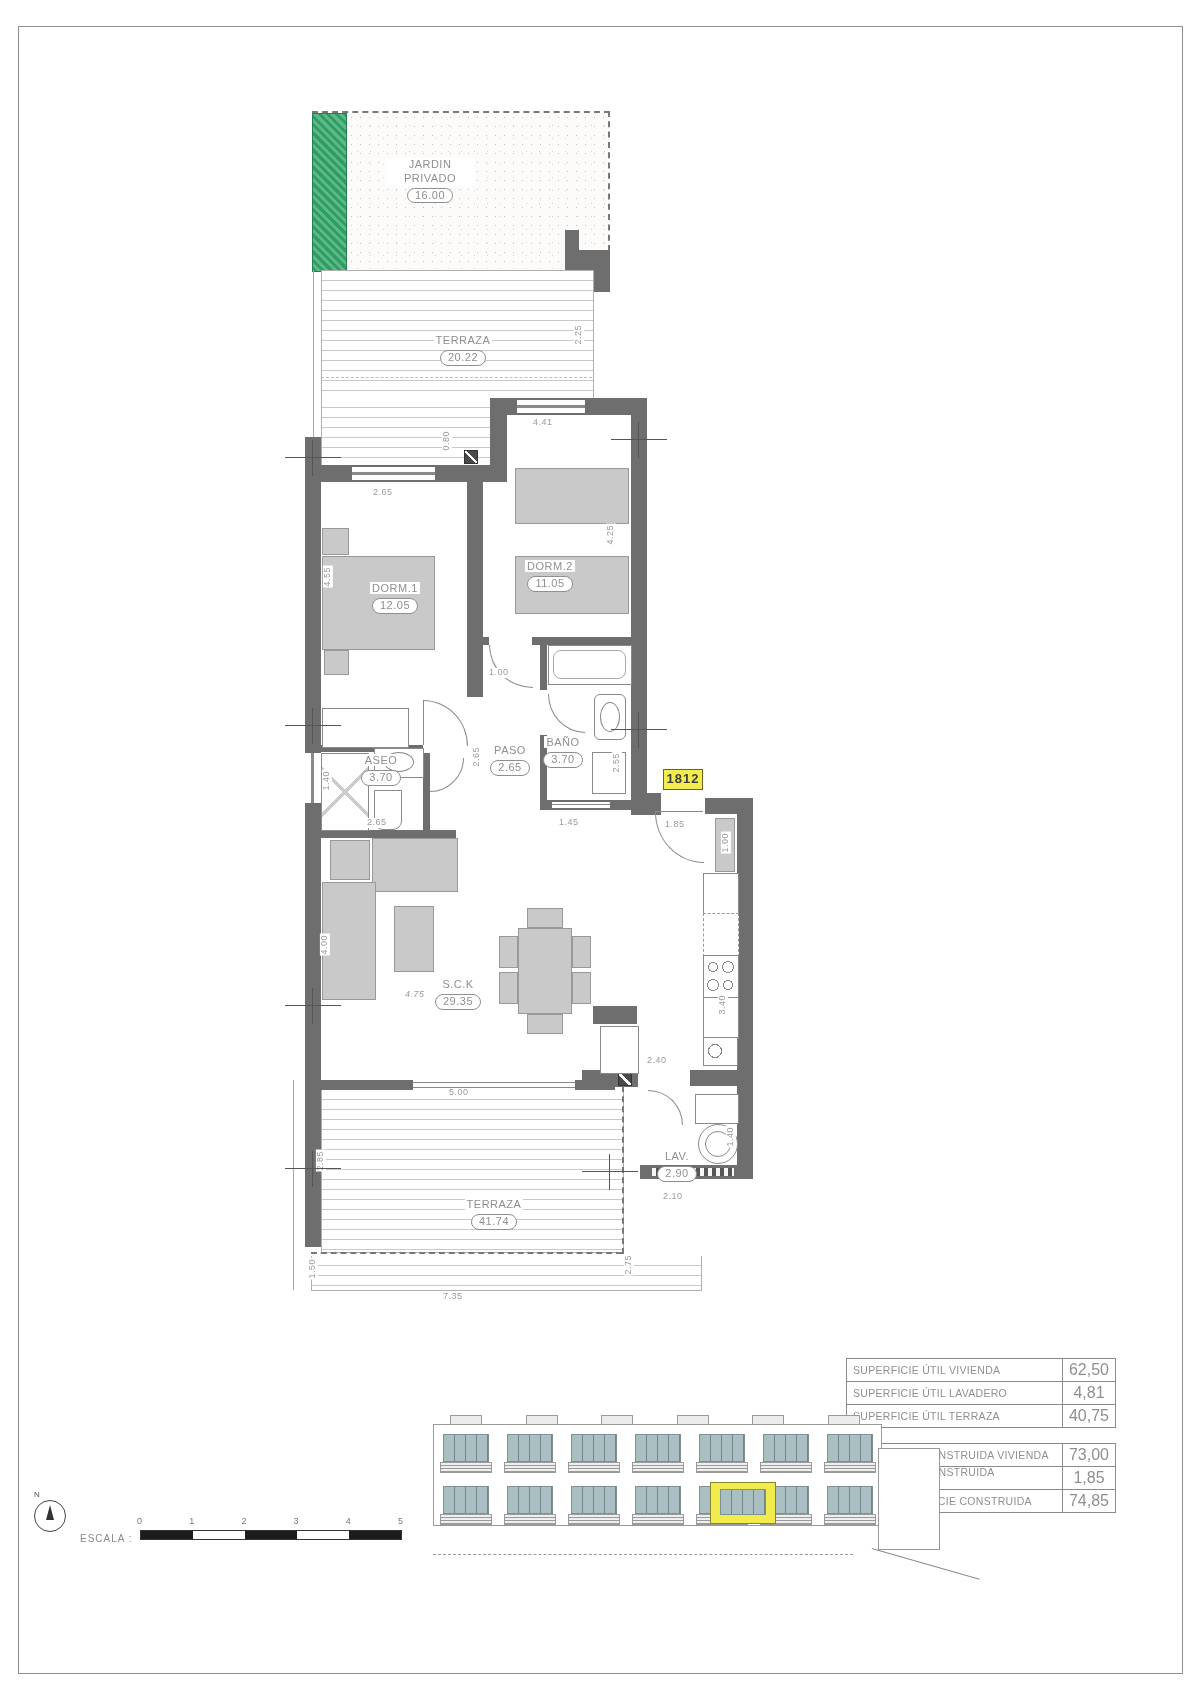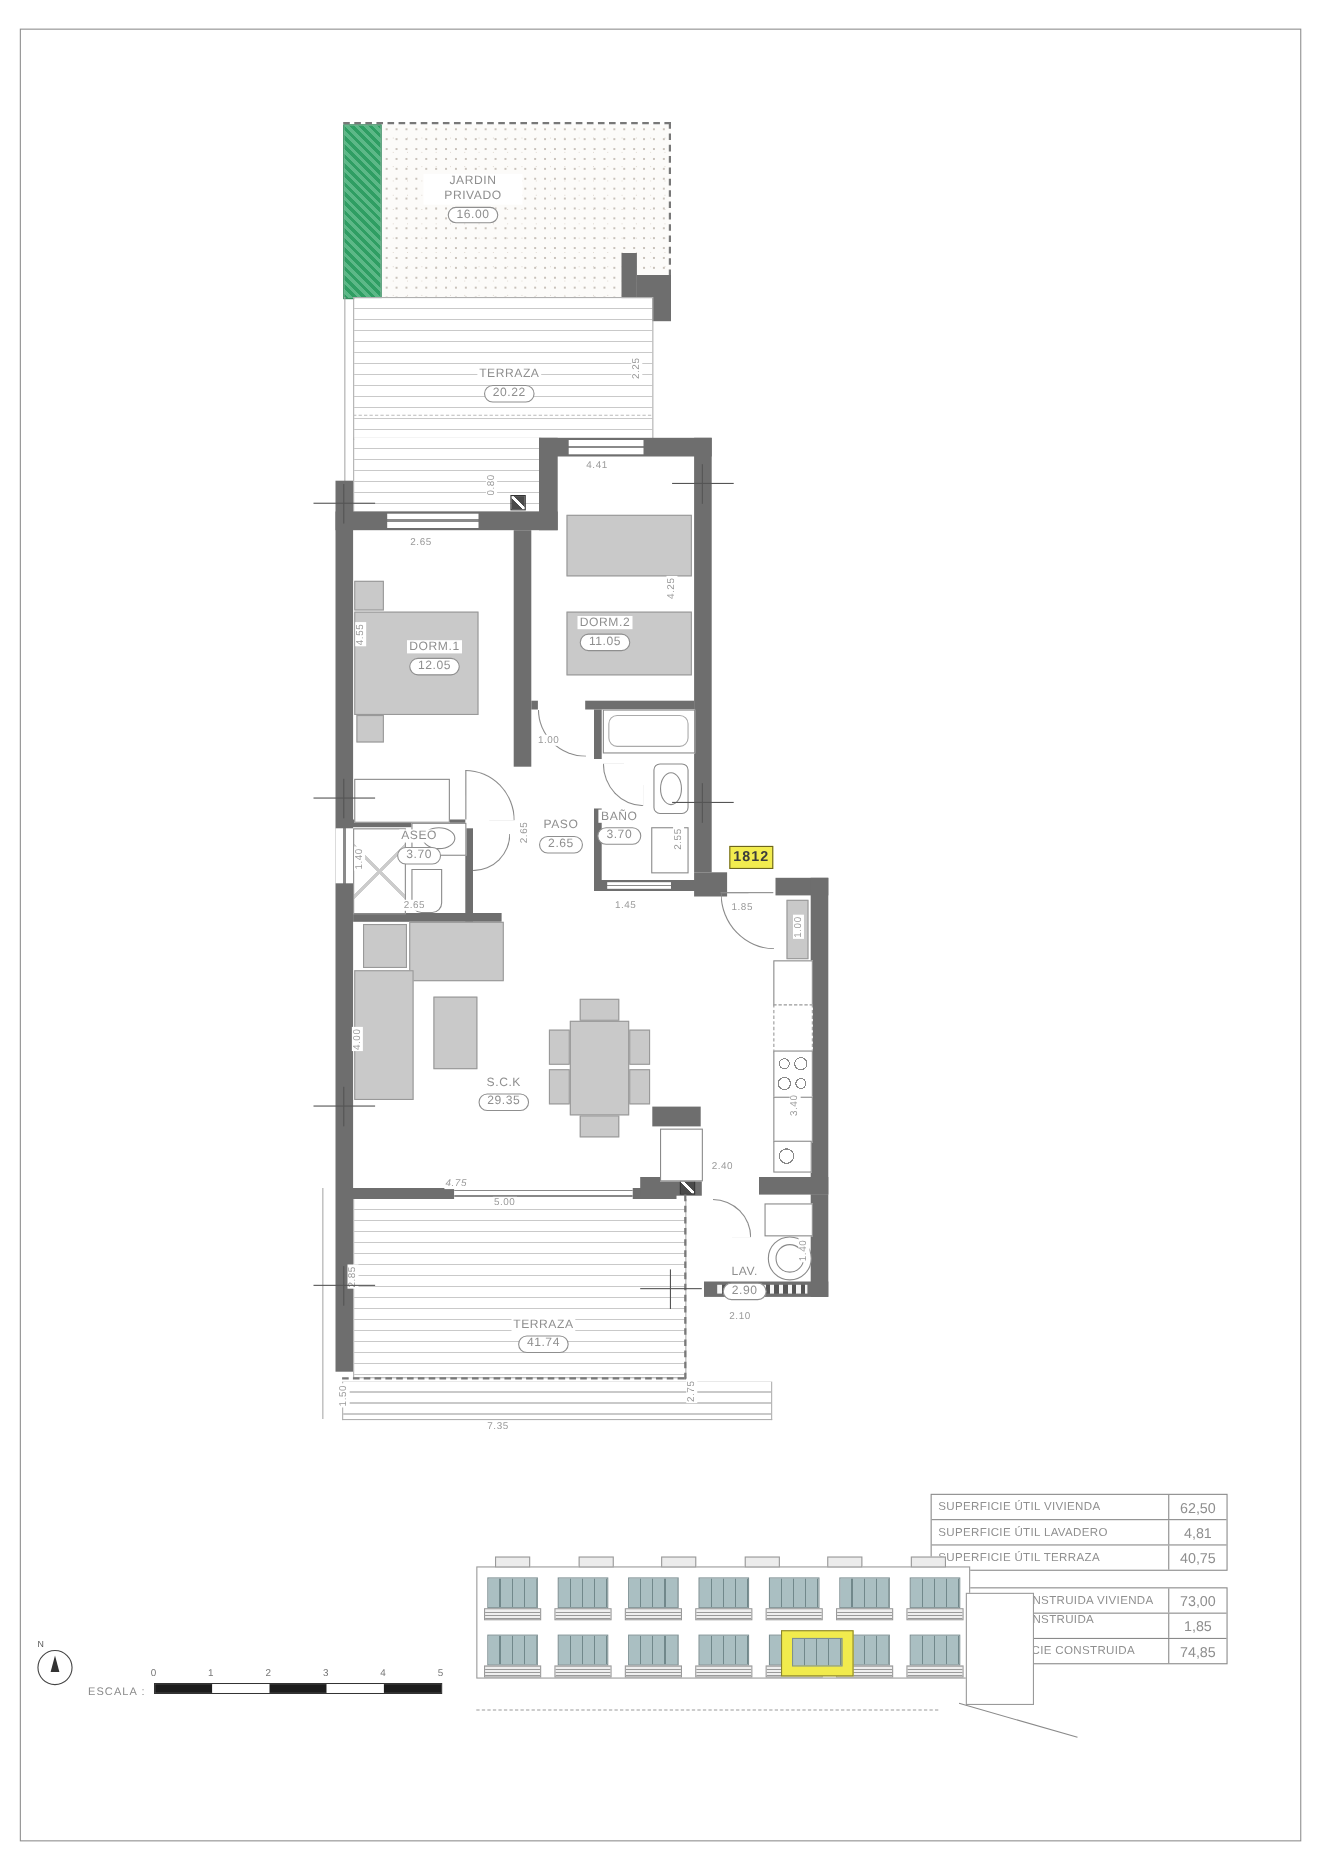--- a/index.html
+++ b/index.html
@@ -59,21 +59,21 @@
       linear-gradient(45deg,transparent 48%,#ccc 48% 52%,transparent 52%),
       linear-gradient(-45deg,transparent 48%,#ccc 48% 52%,transparent 52%),#fff;
       border:1px solid #8a8a8a;}
   .vent{position:absolute;background:repeating-linear-gradient(90deg,#f5f5f5 0 4px,#555 4px 8px);}
   .circle{position:absolute;border:1px solid #8a8a8a;border-radius:50%;background:#fff;}
   
   .tablebox{position:absolute;width:268px;border:1px solid #8a8a8a;background:#fff;}
   .trow{display:flex;height:22px;border-top:1px solid #8a8a8a;align-items:stretch;}
   .trow:first-child{border-top:none;}
   .tlabel{flex:1;padding-left:6px;font-size:10.5px;color:#8f8f8f;letter-spacing:.3px;display:flex;align-items:center;}
-  .tval{width:52px;border-left:1px solid #8a8a8a;font-size:13px;color:#8f8f8f;display:flex;
+  .tval{width:52px;border-left:1px solid #8a8a8a;font-size:16px;color:#8f8f8f;display:flex;
         align-items:center;justify-content:center;text-align:right;}
   
   .ebody{position:absolute;background:#fff;border:1px solid #9a9a9a;}
   .ewrow{position:absolute;display:flex;gap:18px;}
   .ewin{width:44px;height:26px;border:1px solid #7d9093;
         background:repeating-linear-gradient(90deg,#aabfc2 0 10px,#71888b 10px 11px);}
   .erow-rail{position:absolute;display:flex;gap:12px;}
   .erail{width:50px;height:9px;border:1px solid #9a9a9a;
         background:repeating-linear-gradient(180deg,#efefef 0 2px,#9a9a9a 2px 3px);}
   .rrow{position:absolute;display:flex;justify-content:space-between;}
@@ -230,21 +230,21 @@
   </div>
   <div class="dim v" style="left:320px;top:934px;">4.00</div>
 
   <div class="wfurn" style="left:703px;top:873px;width:34px;height:40px;"></div>
   <div class="abs" style="left:703px;top:913px;width:34px;height:42px;border:1px dashed #999;background:#fff;"></div>
   <div class="stove" style="left:703px;top:955px;width:34px;height:42px;"></div>
   <div class="wfurn" style="left:703px;top:997px;width:34px;height:40px;"></div>
   <div class="sinkk" style="left:703px;top:1037px;width:33px;height:27px;"></div>
   <div class="dim v" style="left:718px;top:994px;">3.40</div>
   <div class="dim" style="left:646px;top:1056px;text-align:right;">2.40</div>
-  <div class="dim" style="left:404px;top:1071px;font-style:italic;">4.75</div>
+  <div class="dim" style="left:404px;top:990px;font-style:italic;">4.75</div>
   <div class="wfurn" style="left:600px;top:1026px;width:37px;height:46px;"></div>
 
   <div class="wfurn" style="left:695px;top:1094px;width:42px;height:28px;"></div>
   <div class="circle" style="left:698px;top:1124px;width:38px;height:38px;"></div>
   <div class="circle" style="left:705px;top:1131px;width:24px;height:24px;"></div>
   <div class="arc arc-tr" style="left:648px;top:1090px;width:34px;height:34px;"></div>
   <div class="room-label" style="left:646px;top:1150px;width:62px;">
     <span class="rname">LAV.</span><br>
     <span class="area-box">2.90</span>
   </div>

